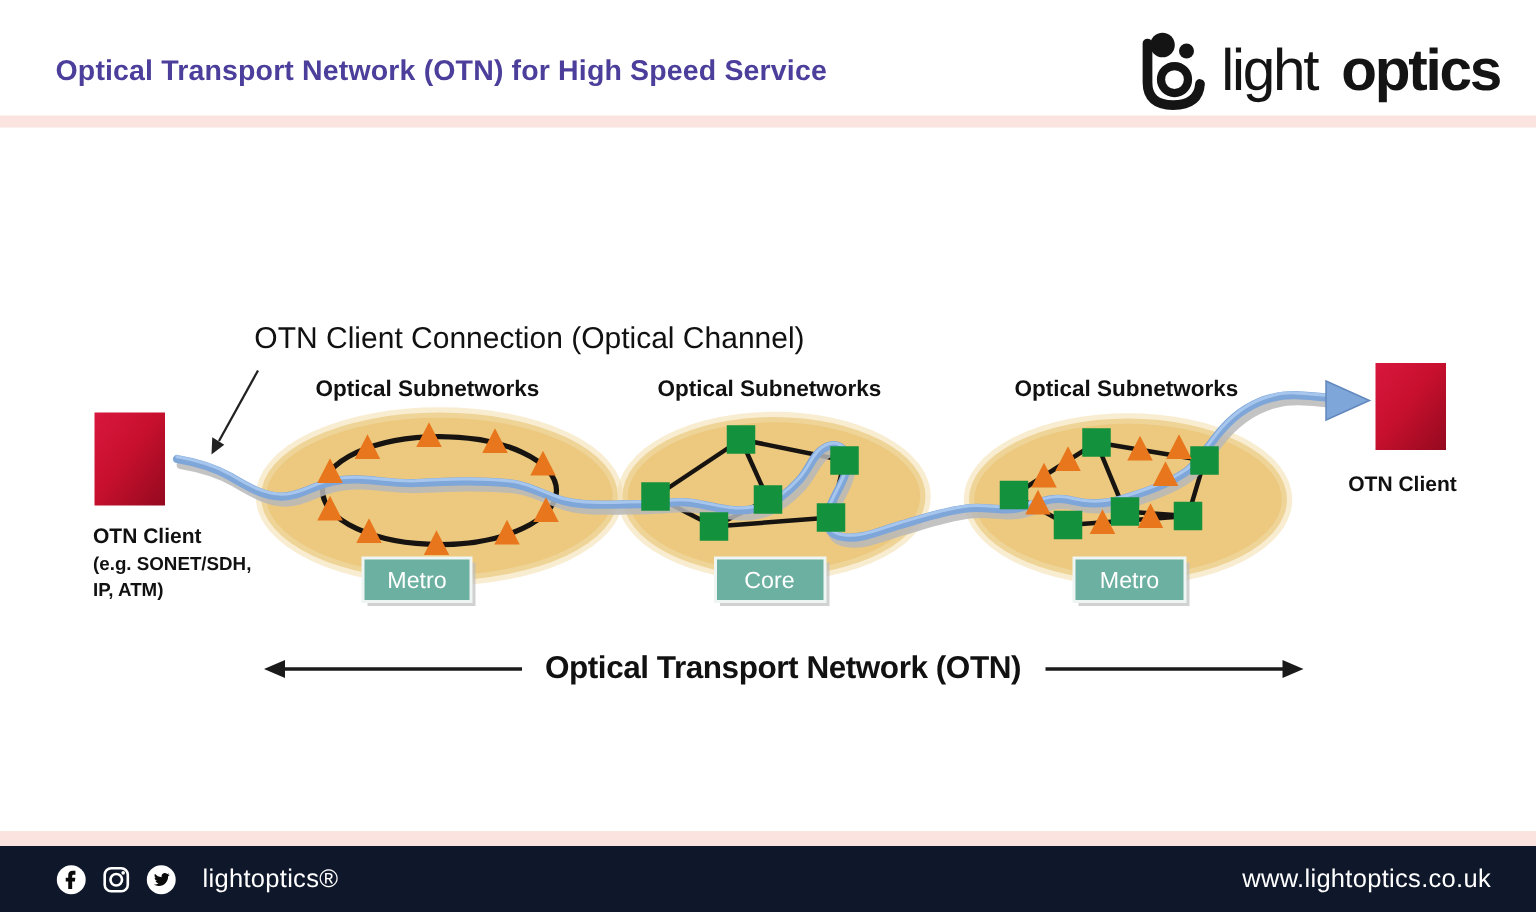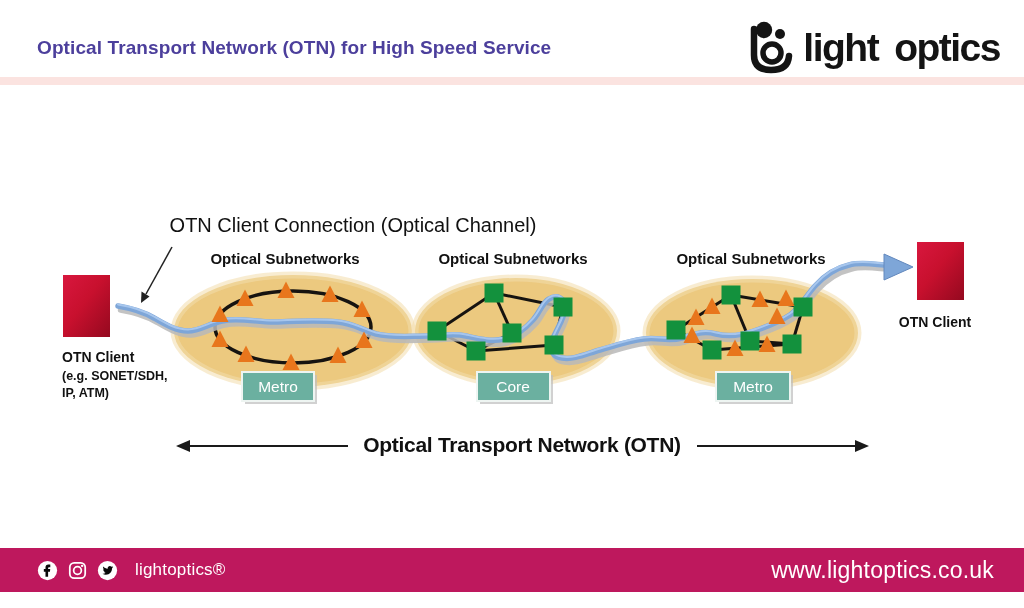--- a/index.html
+++ b/index.html
@@ -6,43 +6,43 @@
   .page{position:relative;width:1024px;height:608px;background:#ffffff;overflow:hidden;
         font-family:"Liberation Sans",sans-serif;}
 
   
   .header{position:absolute;top:0;left:0;width:1024px;height:77px;background:#ffffff;
           display:flex;align-items:center;justify-content:space-between;
           padding:18px 24px 0 37px;box-sizing:border-box;z-index:5;}
   .header-title{font-size:19px;font-weight:700;color:var(--header-purple,#4c3f9c);letter-spacing:.1px;}
   .logo{display:flex;align-items:center;gap:2px;}
   .logo-text{font-size:39px;color:#141414;letter-spacing:-1.5px;line-height:1;}
-  .logo-text .lt-light{font-weight:700;}
+  .logo-text .lt-light{font-weight:400;}
   .logo-text .lt-bold{font-weight:700;margin-left:16px;}
   .strip-top{position:absolute;top:77px;left:0;width:1024px;height:8px;background:#fbe3e0;z-index:5;}
   .strip-bottom{position:absolute;top:554px;left:0;width:1024px;height:10px;background:#fbe3e0;z-index:5;}
 
   
   .diagram-svg{position:absolute;top:0;left:0;width:1024px;height:608px;z-index:1;}
   .svg-text{font-family:"Liberation Sans",sans-serif;fill:#111111;}
   .t-conn-title{font-size:20px;font-weight:500;}
   .t-subnet{font-size:15px;font-weight:700;}
   .t-zone{font-size:15.5px;fill:#ffffff;font-weight:400;}
   .t-client{font-size:14px;font-weight:700;}
   .t-client-sm{font-size:12.5px;font-weight:700;}
   .t-otn-bottom{font-size:21px;font-weight:700;letter-spacing:-.3px;}
 
   
-  .footer{position:absolute;top:548px;left:0;width:1024px;height:44px;background:#be185d;
+  .footer{position:absolute;top:564px;left:0;width:1024px;height:44px;background:#0f172a;
           display:flex;align-items:center;justify-content:space-between;
           padding:0 30px 0 37px;box-sizing:border-box;z-index:5;}
   .footer-left{display:flex;align-items:center;gap:9px;}
   .social-icon{width:21px;height:21px;display:block;cursor:pointer;}
   .footer-brand{color:#ffffff;font-size:17px;font-weight:400;margin-left:8px;letter-spacing:.2px;}
-  .footer-site{color:#ffffff;font-size:23px;font-weight:400;letter-spacing:.2px;cursor:pointer;}
+  .footer-site{color:#ffffff;font-size:17px;font-weight:400;letter-spacing:.2px;cursor:pointer;}
 </style>
 </head>
 <body>
 
 <div class="page">
 
   <svg class="diagram-svg" viewBox="0 0 1024 608" xmlns="http://www.w3.org/2000/svg">
     <defs>
       <linearGradient id="redGrad" x1="0" y1="0" x2="1" y2="1">
         <stop offset="0%" stop-color="#d8173e"></stop>

